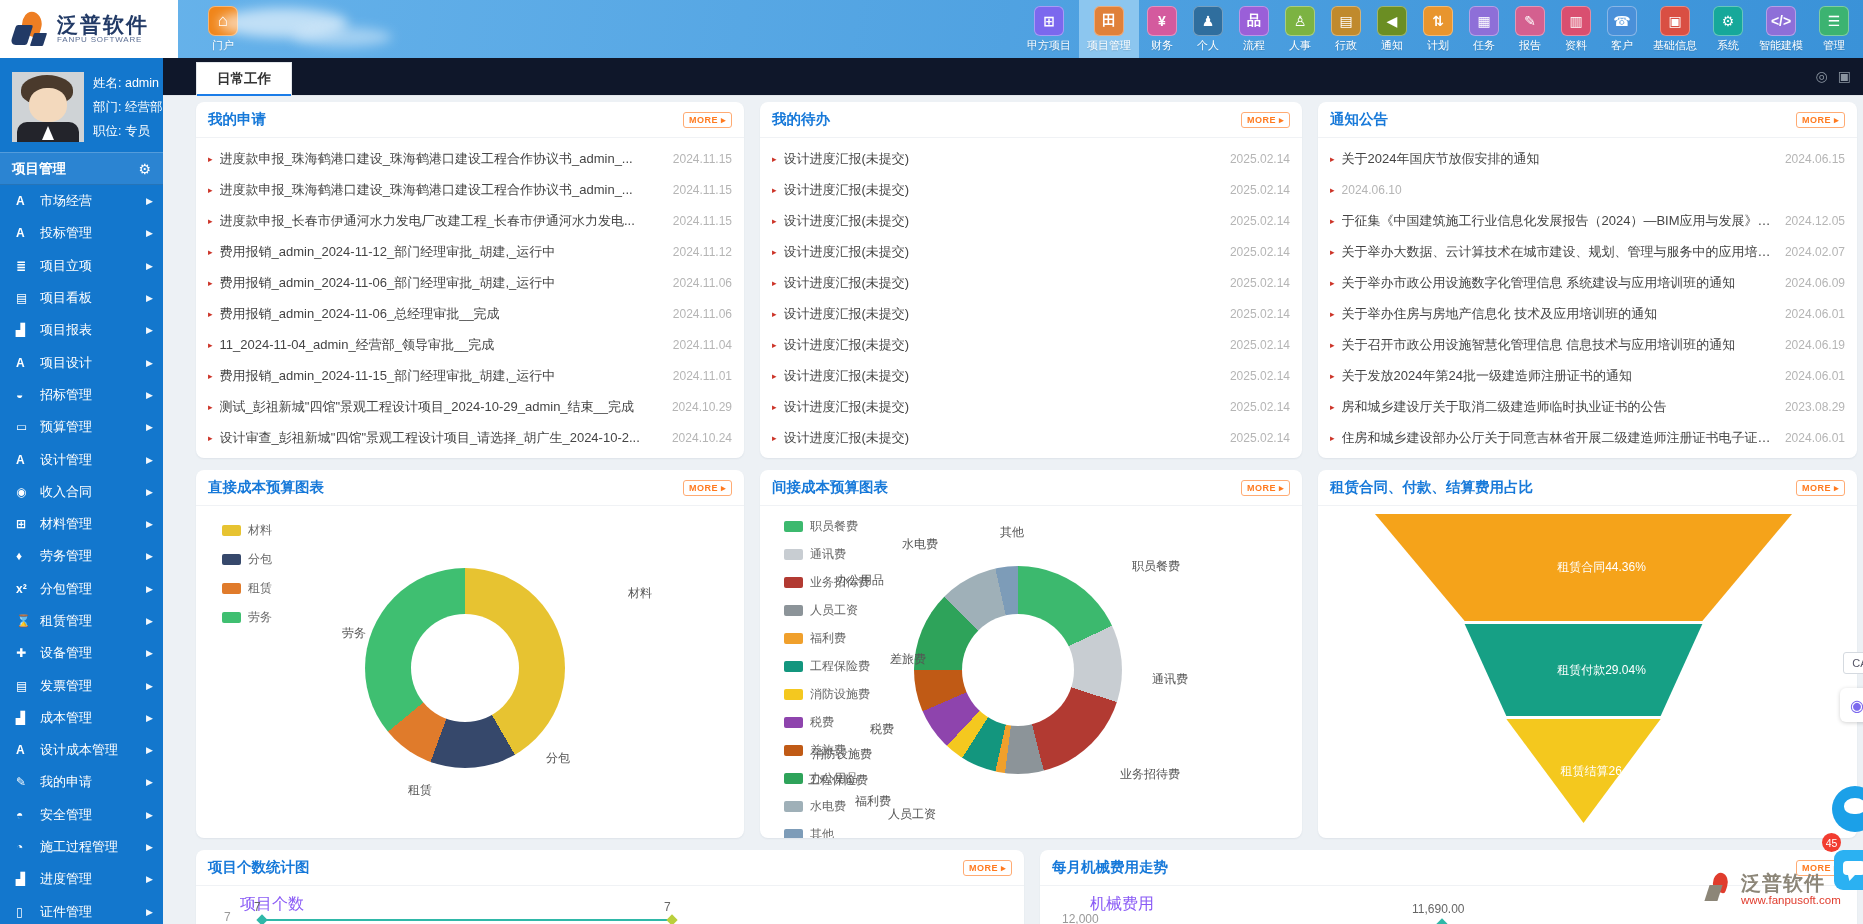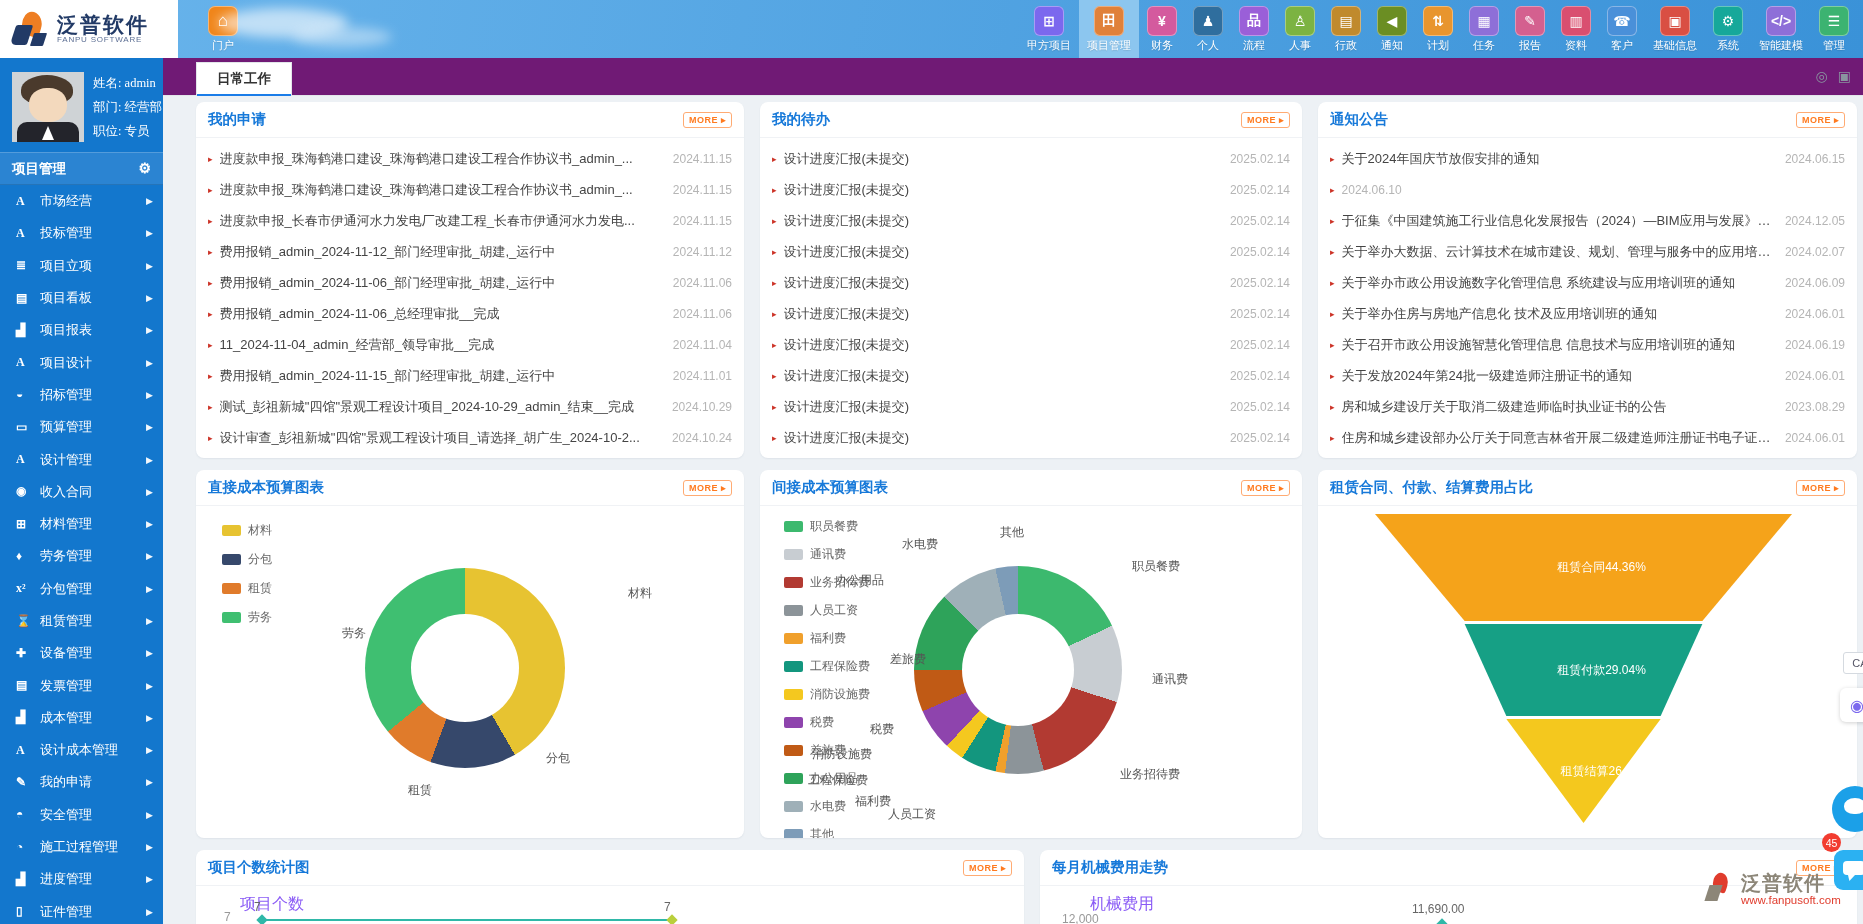--- a/index.html
+++ b/index.html
@@ -25,40 +25,40 @@
   .portal-icon { width:30px; height:30px; background:#f08519; border-radius:7px; color:#fff;
     display:grid; place-items:center; font-size:17px; box-shadow:inset 0 0 0 1px rgba(255,255,255,.4); }
   .portal-label,.mod-label { font-size:11px; color:#fff; margin-top:2px; white-space:nowrap; text-shadow:0 1px 1px rgba(0,0,0,.15);}
   .module-list { display:flex; margin-left:auto; margin-right:6px; align-items:stretch; }
   .module { display:flex; flex-direction:column; align-items:center; padding:6px 8px 0 8px; cursor:pointer; }
   .module.active { background:#8cc6ef; }
   .mod-icon { width:30px; height:30px; border-radius:6px; color:#fff; display:grid; place-items:center;
     font-size:14px; font-weight:bold; box-shadow:inset 0 0 0 1px rgba(255,255,255,.35); }
 
   
-  .sidebar { position:absolute; left:0; top:58px; width:163px; bottom:0; background:#1377cd; color:#fff; z-index:4;font-family:Liberation Serif, serif;}
+  .sidebar { position:absolute; left:0; top:58px; width:163px; bottom:0; background:#1377cd; color:#fff; z-index:4;}
   .profile { display:flex; padding:14px 6px 10px 12px; gap:9px; border-bottom:1px solid rgba(255,255,255,.28); }
   .photo { position:relative; width:72px; height:70px; background:#cfd3d6; flex:none; overflow:hidden; }
   .ph-hair { position:absolute; left:9px; top:3px; width:52px; height:30px; background:#4a3a2c; border-radius:50% 50% 42% 42%; }
   .ph-face { position:absolute; left:17px; top:16px; width:38px; height:34px; background:#f3d9bd; border-radius:46%; }
   .ph-body { position:absolute; left:5px; bottom:-2px; width:62px; height:22px; background:#23242b; border-radius:10px 10px 0 0; }
   .ph-collar { position:absolute; left:30px; bottom:2px; width:12px; height:14px; background:#fff; clip-path:polygon(50% 0,100% 100%,0 100%); }
   .profile-txt { display:flex; flex-direction:column; justify-content:center; gap:7px; font-size:12.5px; white-space:nowrap;}
   .menu-header { height:32px; display:flex; align-items:center; padding:0 12px; font-size:13.5px; font-weight:bold;
     background:rgba(255,255,255,.10); border-bottom:1px solid rgba(0,0,0,.12); }
   .menu-header .gear { margin-left:auto; font-size:14px; cursor:pointer; }
   .menu { list-style:none; }
   .menu-item { height:32.3px; display:flex; align-items:center; padding:0 10px 0 16px; font-size:13px; cursor:pointer; }
   .mi-icon { width:24px; font-size:12px; font-weight:bold; text-align:left; }
   .mi-label { flex:1; white-space:nowrap; }
   .mi-arrow { font-size:9px; opacity:.95; }
 
   
   .main { position:absolute; left:163px; top:58px; right:0; bottom:0; }
-  .tabstrip { position:absolute; left:0; top:0; right:0; height:38px; background:#701a75; border-bottom:1px solid #e2e6ea; }
+  .tabstrip { position:absolute; left:0; top:0; right:0; height:38px; background:#0f172a; border-bottom:1px solid #e2e6ea; }
   .tab { position:absolute; left:33px; top:4px; height:34px; background:#fff; border:1px solid #e2e6ea; border-bottom:none;
     padding:0 20px; line-height:32px; font-size:13.5px; font-weight:bold; color:#333; cursor:pointer; }
   .tab::after { content:""; position:absolute; left:0; right:0; bottom:0; height:2px; background:#1a7ce8; }
   .strip-icons { position:absolute; right:12px; top:10px; display:flex; gap:10px; color:#8a94a0; font-size:14px; }
   .strip-icons span { cursor:pointer; }
   .content { position:absolute; left:0; top:38px; right:0; bottom:0; overflow:hidden; }
 
   .panel { position:absolute; background:#fff; border-radius:8px; box-shadow:0 1px 2px rgba(30,50,80,.07); }
   .panel-hd { height:36px; display:flex; align-items:center; padding:0 12px; border-bottom:1px solid #f0f2f5; }
   .panel-title { font-size:14.5px; font-weight:bold; color:#1779d9; }

